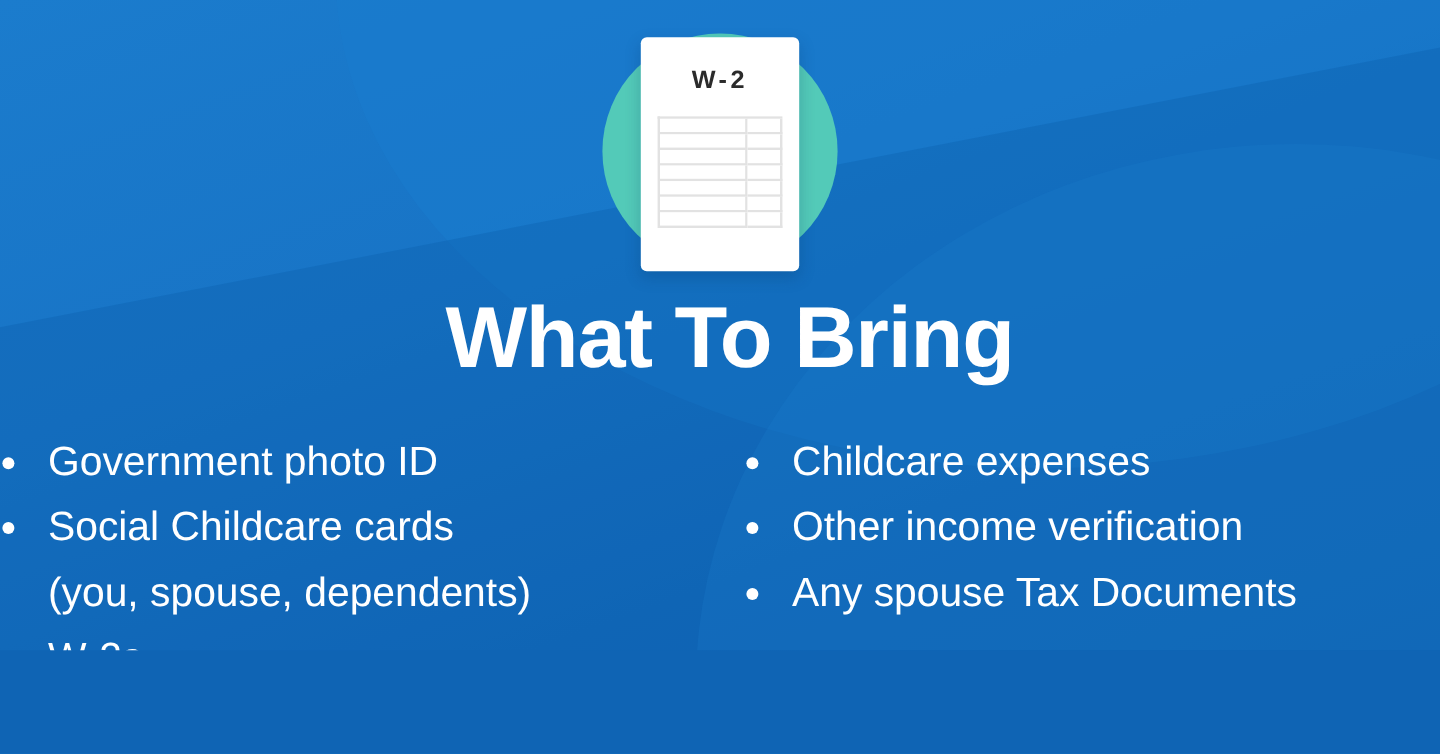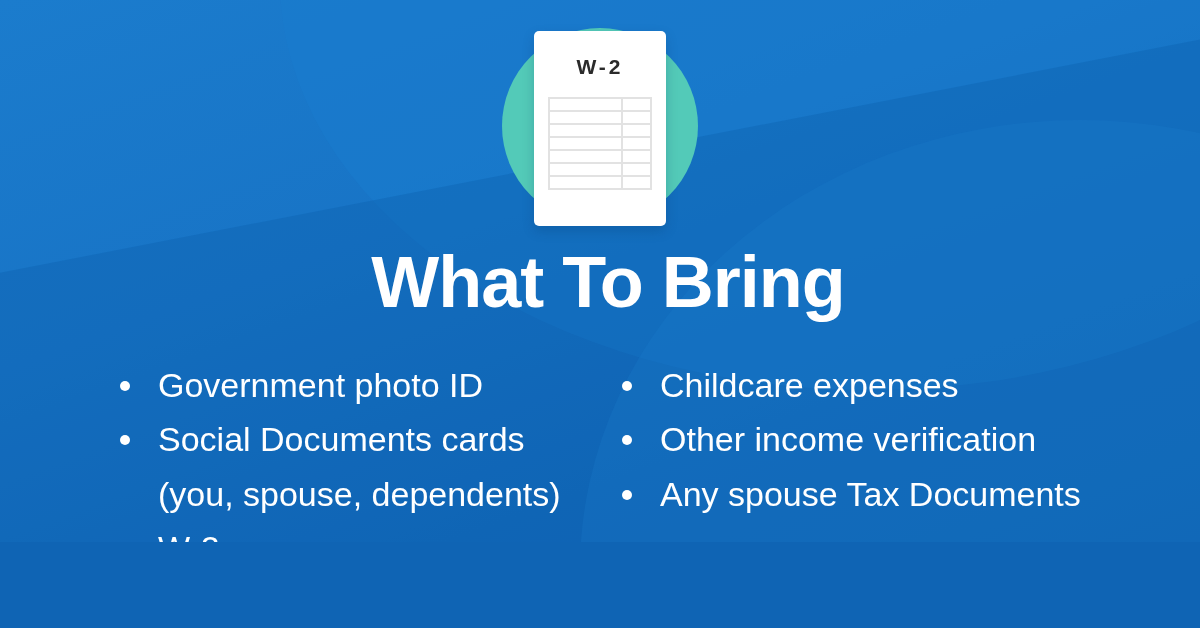--- a/index.html
+++ b/index.html
@@ -135,21 +135,20 @@
     top: 358px;
     left: 0;
     right: 0;
     display: flex;
   }
   .col {
     box-sizing: border-box;
   }
   .col-left {
     width: 600px;
-    padding-left: 118px;
   }
   .col-right {
     width: 600px;
     padding-left: 20px;
   }
   .bullet-list {
     list-style: none;
     margin: 0;
     padding: 0;
   }
@@ -217,21 +216,21 @@
       </div>
     </div>
   </div>
 
   <div class="headline">What To Bring</div>
 
   <div class="columns">
     <div class="col col-left">
       <ul class="bullet-list">
         <li class="bullet-item">Government photo ID</li>
-        <li class="bullet-item">Social Documents cards
+        <li class="bullet-item">Social Childcare cards
 (you, spouse, dependents)</li>
         <li class="bullet-item">W-2s</li>
       </ul>
     </div>
     <div class="col col-right">
       <ul class="bullet-list">
         <li class="bullet-item">Childcare expenses</li>
         <li class="bullet-item">Other income verification</li>
         <li class="bullet-item">Any spouse Tax Documents</li>
       </ul>

